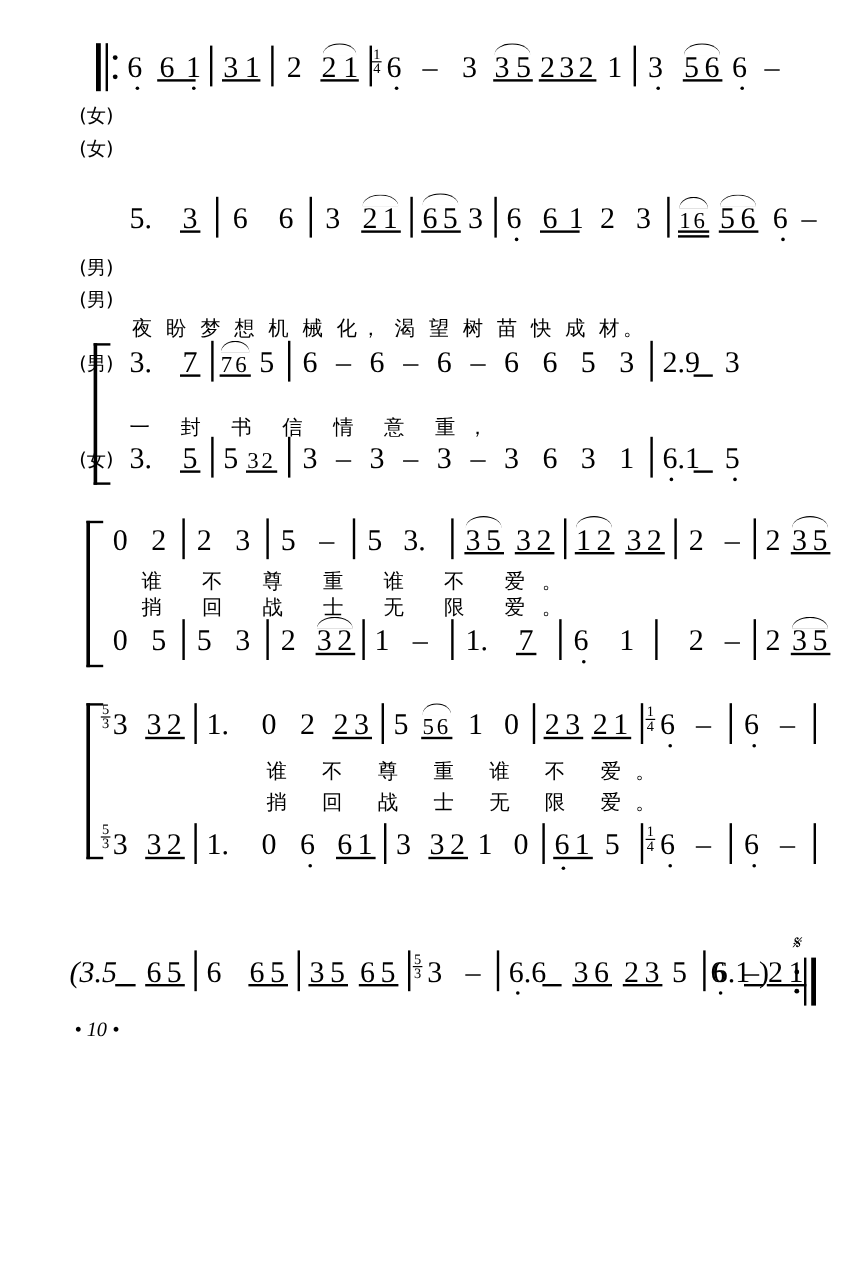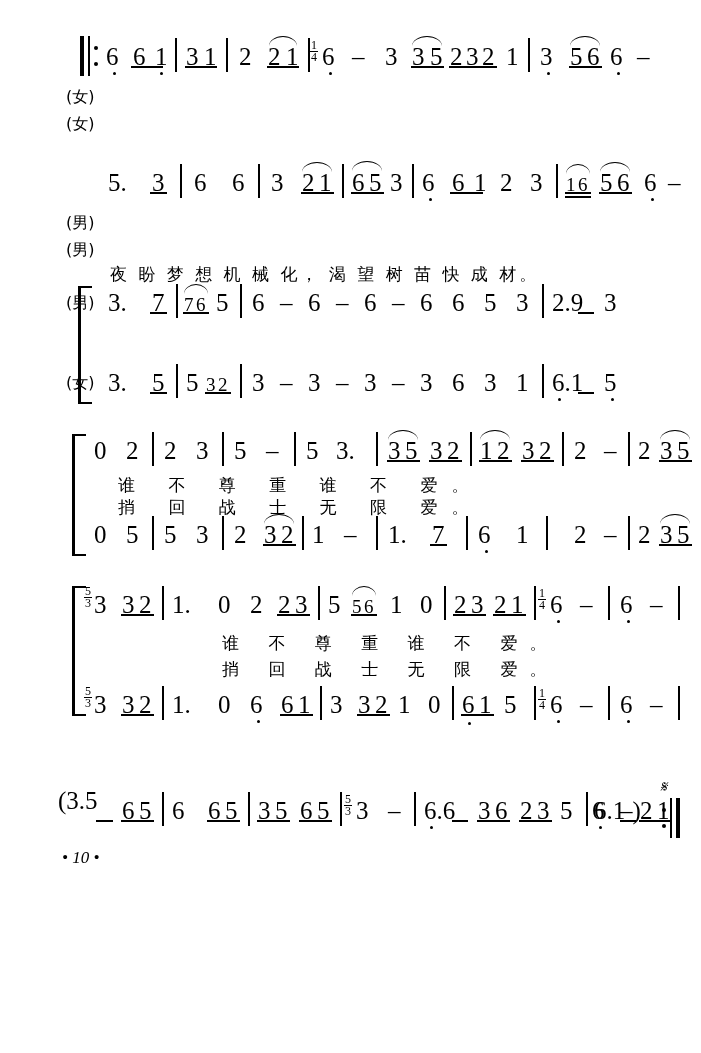--- a/index.html
+++ b/index.html
@@ -262,20 +262,21 @@
       <div class="note" style="left:420px;top:8px;">6</div>
       <div class="note" style="left:452px;top:8px;">6</div>
       <div class="note" style="left:484px;top:8px;">5</div>
       <div class="note" style="left:516px;top:8px;">3</div>
       <div class="barline" style="left:542px;top:2px;height:34px;"></div>
       <div class="note" style="left:552px;top:8px;">2.9</div>
       <div class="beam" style="left:578px;top:30px;width:16px;"></div>
       <div class="note" style="left:604px;top:8px;">3</div>
     </div>
 
+    <div class="lyric" style="left:108px;top:66px;letter-spacing:10px;">一  封  书  信          情 意 重，</div>
 
     <div class="lyric tag" style="left:66px;top:92px;">(女)</div>
     <div class="staffline" style="position:absolute;top:80px;left:0;width:701px;">
       <div class="note" style="left:108px;top:8px;">3.</div>
       <div class="note" style="left:152px;top:8px;">5</div>
       <div class="beam" style="left:150px;top:30px;width:17px;"></div>
       <div class="barline" style="left:176px;top:2px;height:34px;"></div>
 
       <div class="note" style="left:186px;top:8px;">5</div>
       <div class="note small" style="left:206px;top:10px;">3</div>
@@ -493,21 +494,21 @@
       <div class="barline" style="left:608px;top:6px;height:34px;"></div>
       <div class="note" style="left:620px;top:12px;">6</div>
       <div class="dot" style="left:627px;top:40px;"></div>
       <div class="note" style="left:650px;top:12px;">–</div>
       <div class="barline" style="left:678px;top:6px;height:34px;"></div>
     </div>
   </div>
 
   <div class="system" style="top:780px;height:60px;">
     <div class="staffline">
-      <div class="note" style="left:58px;top:8px;">(3.5</div>
+      <div class="note" style="left:58px;top:18px;font-style:italic;">(3.5</div>
       <div class="beam" style="left:96px;top:40px;width:17px;"></div>
       <div class="note" style="left:122px;top:18px;">6</div>
       <div class="note" style="left:139px;top:18px;">5</div>
       <div class="beam" style="left:121px;top:40px;width:33px;"></div>
       <div class="barline" style="left:162px;top:12px;height:34px;"></div>
       <div class="note" style="left:172px;top:18px;">6</div>
       <div class="note" style="left:208px;top:18px;">6</div>
       <div class="note" style="left:225px;top:18px;">5</div>
       <div class="beam" style="left:207px;top:40px;width:33px;"></div>
       <div class="barline" style="left:248px;top:12px;height:34px;"></div>

